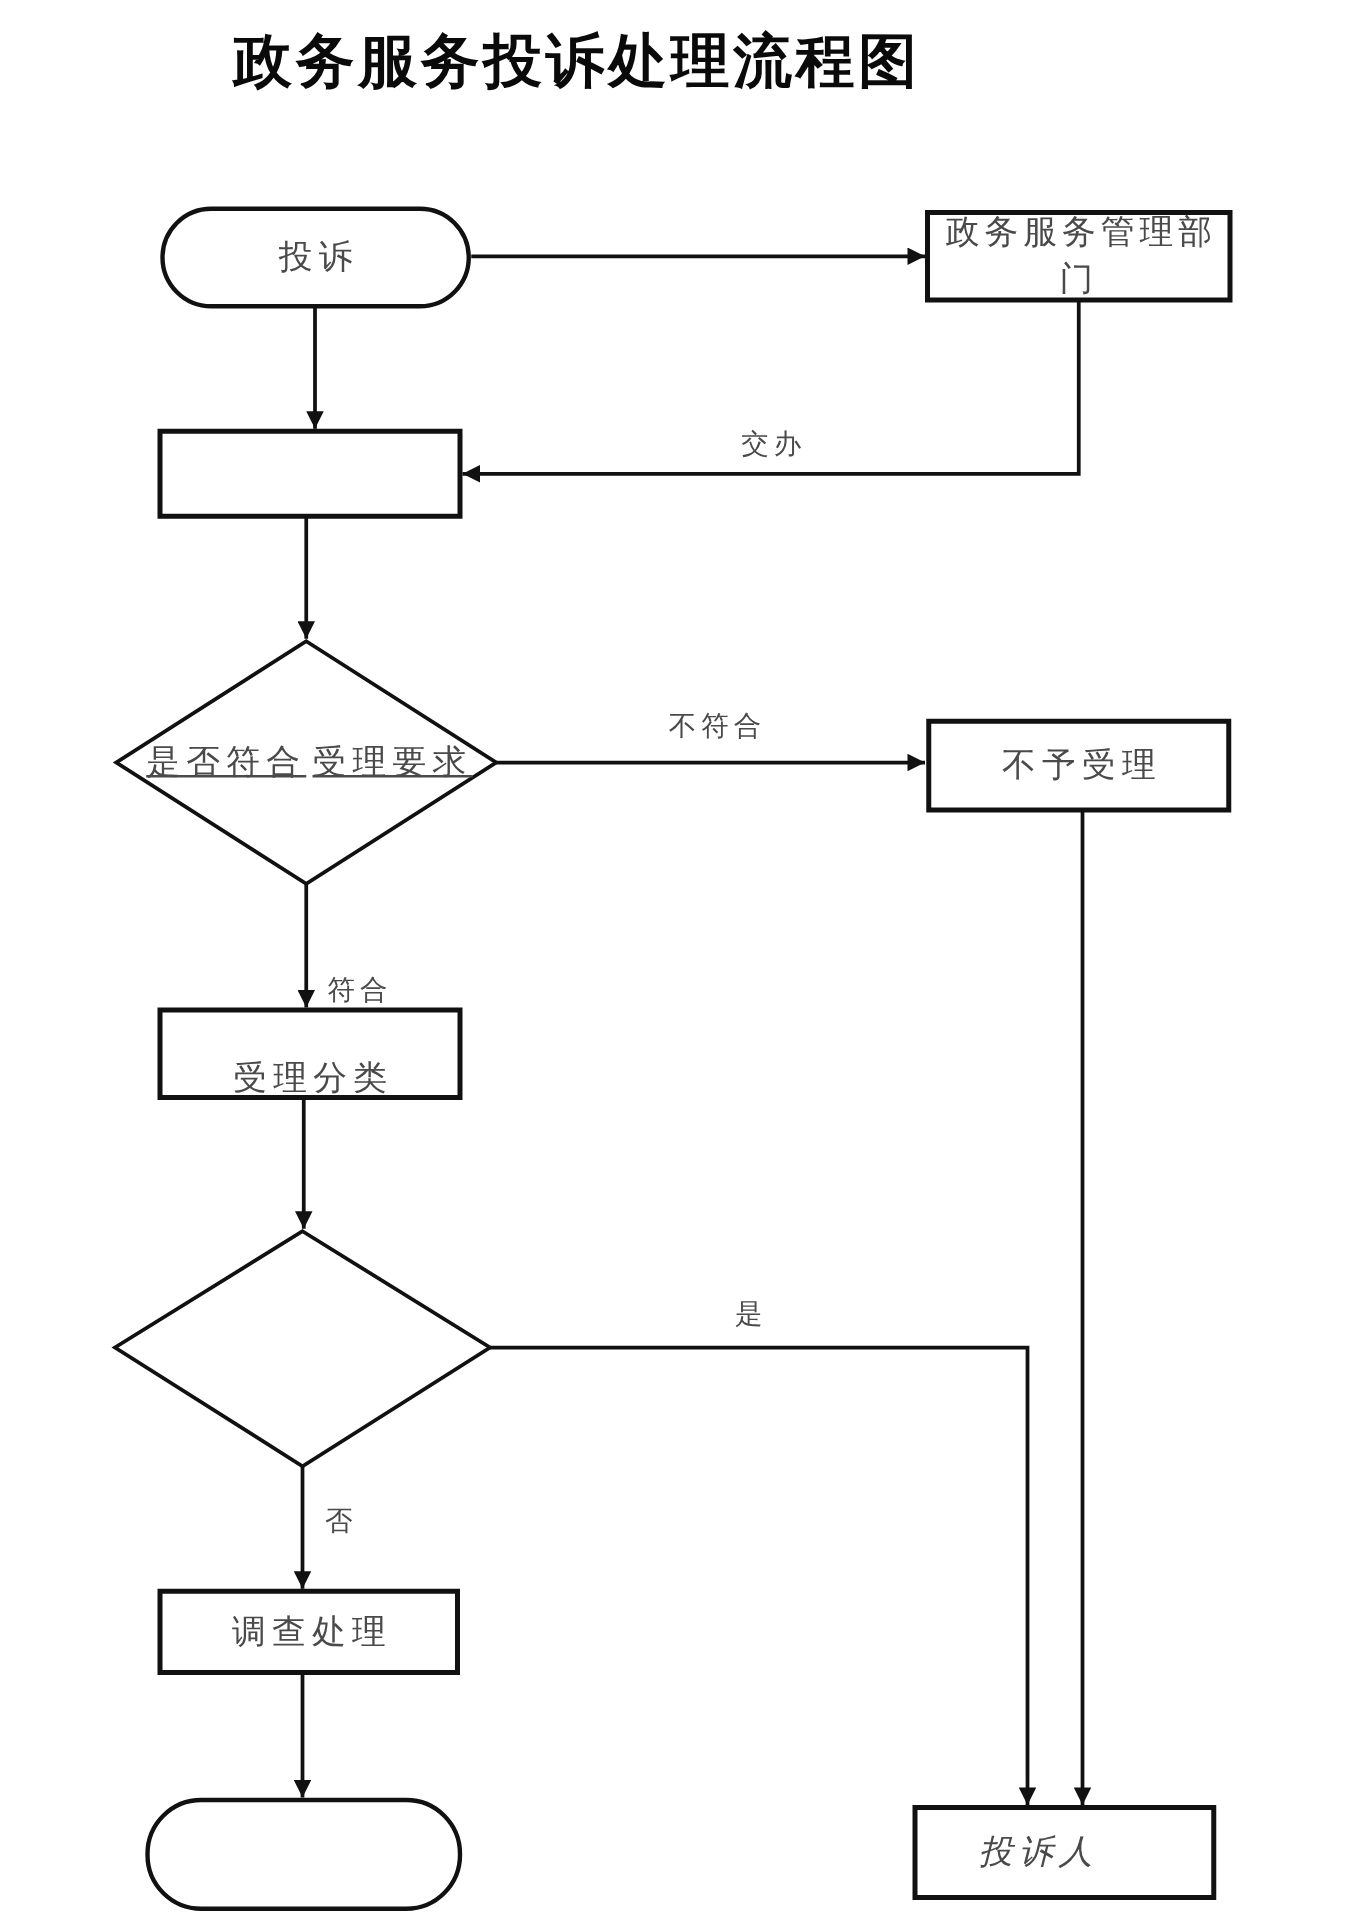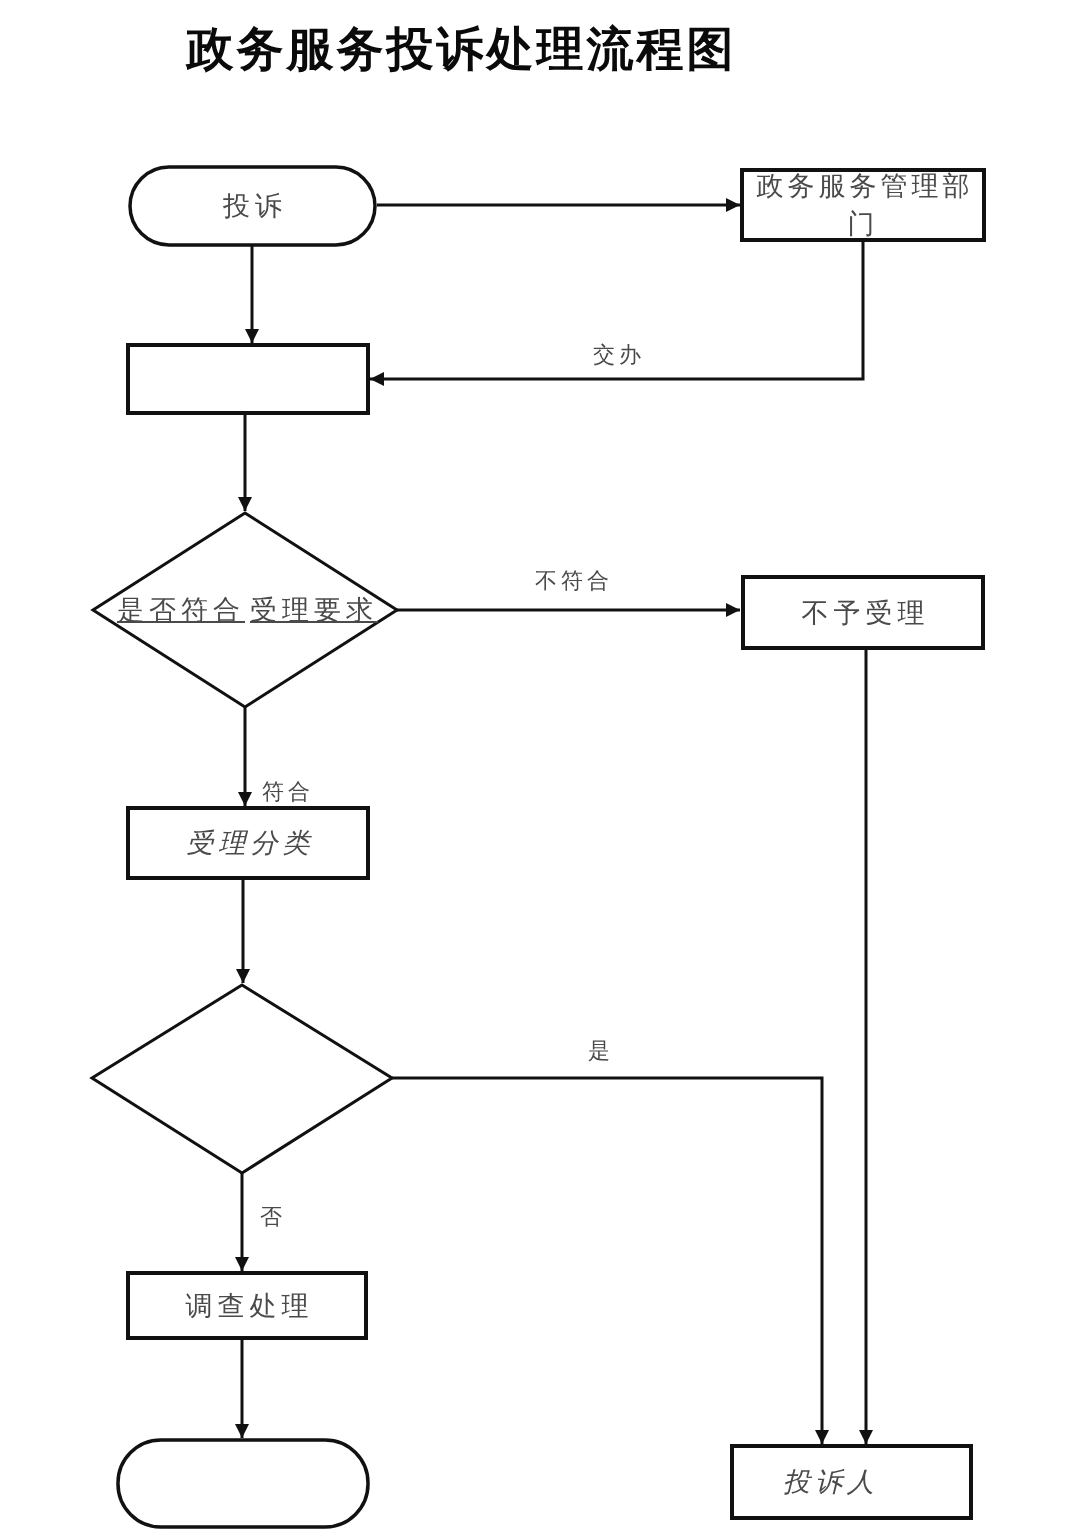--- a/index.html
+++ b/index.html
@@ -100,21 +100,21 @@
 
   <div class="node-label" style="left:93px; top:516px; width:304px; height:188px;">
     <span class="lines">
       <span>是否符合</span>
       <span>受理要求</span>
     </span>
   </div>
 
   <div class="node-label" style="left:743px; top:577px; width:240px; height:71px;">不予受理</div>
 
-  <div class="node-label" style="left:128px; top:808px; width:240px; height:70px;font-style:italic;">受理分类</div>
+  <div class="node-label" style="left:128px; top:828px; width:240px; height:70px;">受理分类</div>
 
 
   <div class="node-label" style="left:128px; top:1273px; width:238px; height:65px;">调查处理</div>
 
 
   <div class="node-label" style="left:709px; top:1446px; width:239px; height:72px;font-style:italic;">投诉人</div>
 
   <div class="edge-label" style="left:617px; top:355px;">交办</div>
   <div class="edge-label" style="left:572px; top:581px;">不符合</div>
   <div class="edge-label" style="left:286px; top:792px;font-family:Liberation Serif, serif;">符合</div>

